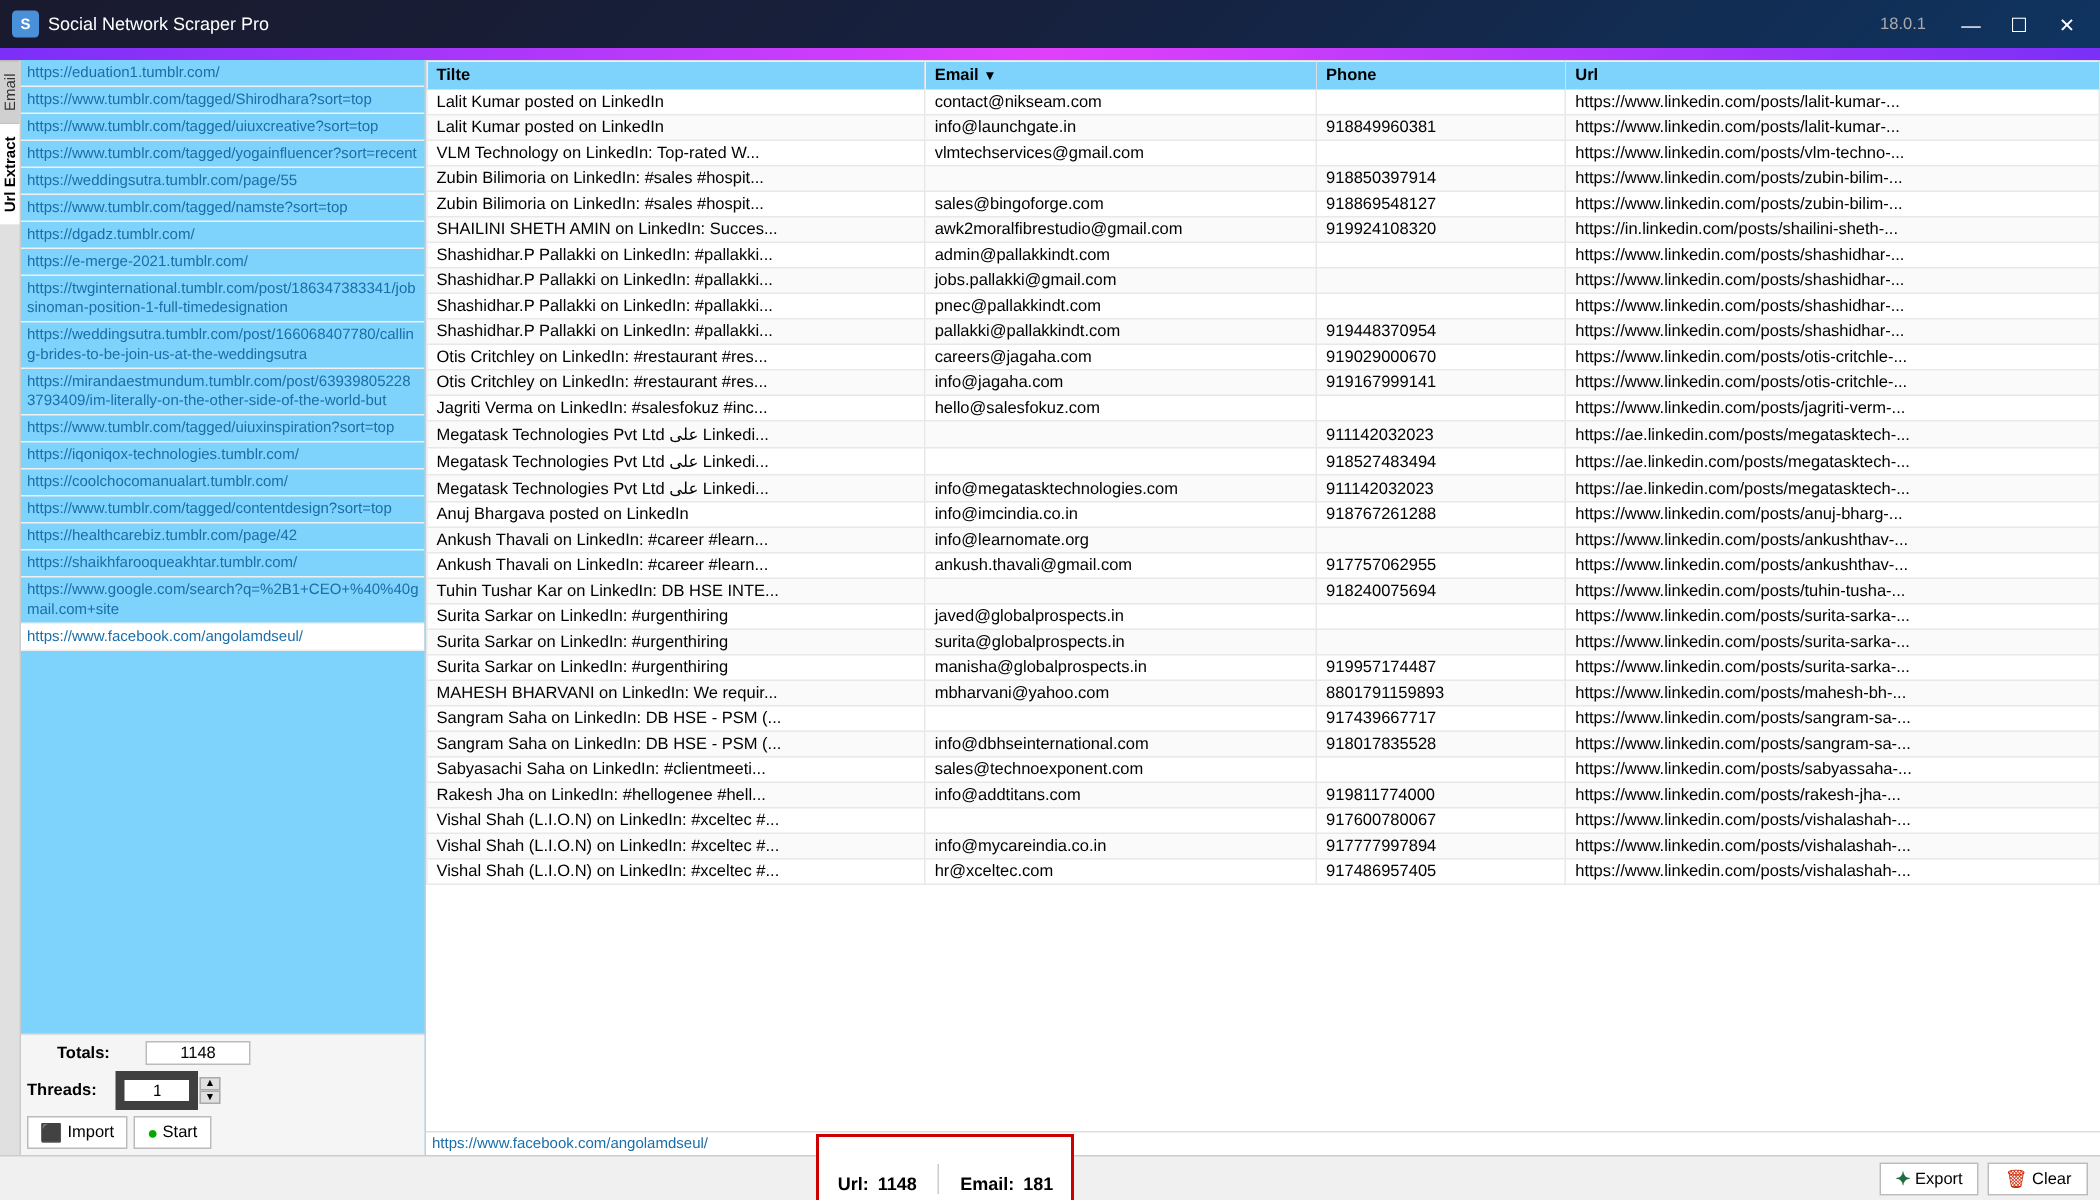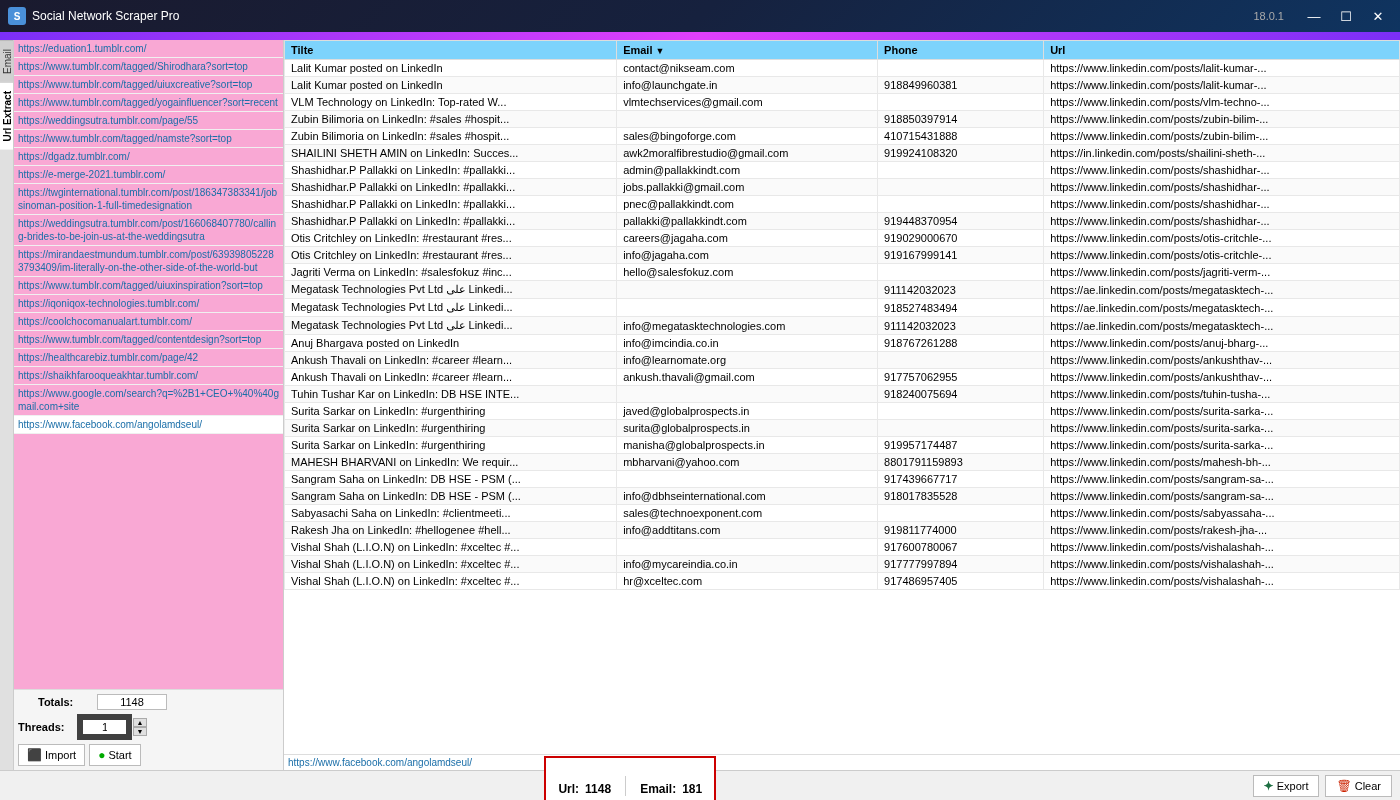--- a/index.html
+++ b/index.html
@@ -67,21 +67,21 @@
     }
     .sidebar-tab.active {
       background: #fff;
       color: #000;
       font-weight: bold;
     }
 
     
     #left-panel {
       width: 270px;
-      background: #f9a8d4;
+      background: #7dd3fc;
       border-right: 1px solid #ccc;
       display: flex;
       flex-direction: column;
     }
     #url-list {
       flex: 1;
       overflow-y: auto;
       border-bottom: 1px solid #ddd;
     }
     .url-item {
@@ -431,21 +431,21 @@
             </tr>
             <tr>
               <td title="Zubin Bilimoria on LinkedIn: #sales #hospit...">Zubin Bilimoria on LinkedIn: #sales #hospit...</td>
               <td title=""></td>
               <td title="918850397914">918850397914</td>
               <td title="https://www.linkedin.com/posts/zubin-bilim-...">https://www.linkedin.com/posts/zubin-bilim-...</td>
             </tr>
             <tr>
               <td title="Zubin Bilimoria on LinkedIn: #sales #hospit...">Zubin Bilimoria on LinkedIn: #sales #hospit...</td>
               <td title="sales@bingoforge.com">sales@bingoforge.com</td>
-              <td title="918869548127">410715431888</td>
+              <td title="918869548127">918869548127</td>
               <td title="https://www.linkedin.com/posts/zubin-bilim-...">https://www.linkedin.com/posts/zubin-bilim-...</td>
             </tr>
             <tr>
               <td title="SHAILINI SHETH AMIN on LinkedIn: Succes...">SHAILINI SHETH AMIN on LinkedIn: Succes...</td>
               <td title="awk2moralfibrestudio@gmail.com">awk2moralfibrestudio@gmail.com</td>
               <td title="919924108320">919924108320</td>
               <td title="https://in.linkedin.com/posts/shailini-sheth-...">https://in.linkedin.com/posts/shailini-sheth-...</td>
             </tr>
             <tr>
               <td title="Shashidhar.P Pallakki on LinkedIn: #pallakki...">Shashidhar.P Pallakki on LinkedIn: #pallakki...</td>

